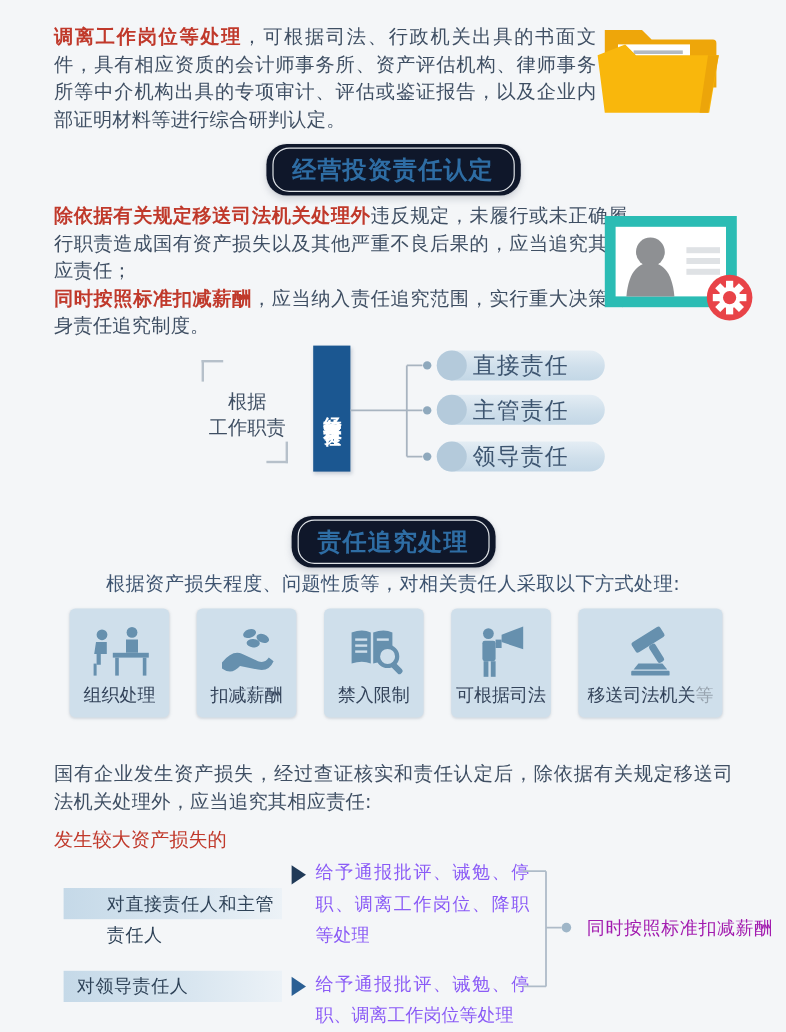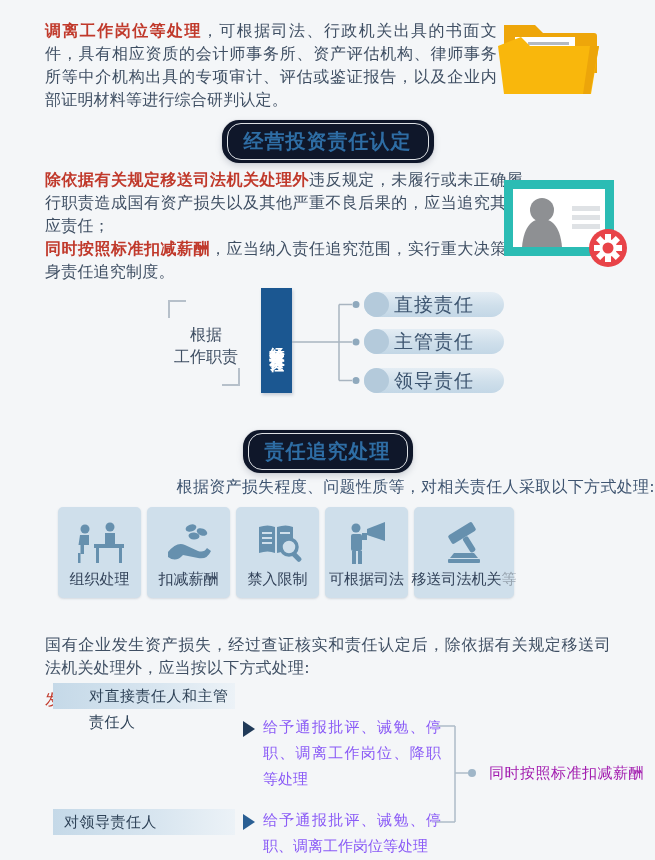--- a/index.html
+++ b/index.html
@@ -44,39 +44,39 @@
     position:absolute;left:364px;width:140px;height:25px;border-radius:13px;
     background:linear-gradient(180deg,#e4edf4 0%,#cfdfeb 55%,#c3d7e6 100%);
     display:flex;align-items:center;justify-content:center;
     font-size:19px;color:#3d5570;letter-spacing:1px;
   }
   .capsule::before{content:'';position:absolute;left:0;top:0;width:25px;height:25px;
     border-radius:50%;background:#b4cadb;}
   .cap1{top:292px;}.cap2{top:329px;}.cap3{top:368px;}
   .diagram-lines{position:absolute;left:291px;top:288px;}
   
-  .measures-intro{position:absolute;left:0;top:477px;width:655px;text-align:right;
+  .measures-intro{position:absolute;left:0;top:477px;width:655px;text-align:center;
     font-size:16px;color:#3e5470;letter-spacing:.3px;}
-  .measures{position:absolute;left:58px;top:507px;display:flex;gap:6px;}
+  .measures{position:absolute;left:58px;top:507px;display:flex;gap:23px;}
   .measure-card{
     width:83px;height:91px;background:#cfdfeb;border-radius:5px;
     display:flex;flex-direction:column;align-items:center;justify-content:flex-end;
     box-shadow:0 1px 2px rgba(120,135,150,.25);
   }
-  .measure-card.wide{width:100px;font-family:Liberation Mono, monospace;}
+  .measure-card.wide{width:120px;font-family:Liberation Mono, monospace;}
   .measure-card .micon{flex:1;display:flex;align-items:center;justify-content:center;padding-top:8px;}
   .measure-card .mlabel{font-size:15px;color:#33435a;margin-bottom:9px;white-space:nowrap;}
   .measure-card .mlabel .suffix{color:#98a4af;}
   
   .target-box{
     position:absolute;left:53px;width:182px;height:26px;box-sizing:border-box;
     background:linear-gradient(90deg,#c5d9e8 0%,#d9e6f0 60%,#ecf2f7 100%);
     font-size:15px;color:#2e4257;line-height:26px;padding-left:11px;letter-spacing:.5px;
   }
-  .tb1{top:683px;padding-left:36px;}.tb2{top:809px;}
+  .tb1{top:740px;padding-left:36px;}.tb2{top:809px;}
   .tri{position:absolute;width:0;height:0;border-top:8px solid transparent;border-bottom:8px solid transparent;}
   .tri1{left:243px;top:721px;border-left:12px solid #203a58;}
   .tri2{left:243px;top:814px;border-left:12px solid #2a5f94;}
   .action{position:absolute;left:263px;width:178px;font-size:15px;line-height:26px;
     color:#8b5cf6;text-align:justify;}
   .ac1{top:714px;}.ac2{top:807px;}
   .side-bracket{position:absolute;left:428px;top:714px;}
   .side-note{position:absolute;left:489px;top:764px;font-size:15px;color:#a21caf;letter-spacing:.5px;}
   
   .folder{position:absolute;left:494px;top:12px;}
@@ -230,21 +230,21 @@
             <rect x="23" y="17" width="6" height="17" rx="2"></rect>
           </g>
           <path d="M18 32 h20 l4 5 H14 z"></path>
           <rect x="12" y="38" width="32" height="4" rx="1"></rect>
         </svg>
       </div>
       <div class="mlabel"><span>移送司法机关</span><span class="suffix">等</span></div>
     </div>
   </div>
 
-  <div class="para p3">国有企业发生资产损失，经过查证核实和责任认定后，除依据有关规定移送司法机关处理外，应当按以下方式处理:</div>
+  <div class="para p3">国有企业发生资产损失，经过查证核实和责任认定后，除依据有关规定移送司法机关处理外，应当追究其相应责任:</div>
 
   <div class="subhead">发生较大资产损失的</div>
 
   <div class="target-box tb1">对直接责任人和主管责任人</div>
   <div class="tri tri1"></div>
   <div class="action ac1">给予通报批评、诫勉、停职、调离工作岗位、降职等处理</div>
 
   <div class="target-box tb2">对领导责任人</div>
   <div class="tri tri2"></div>
   <div class="action ac2">给予通报批评、诫勉、停职、调离工作岗位等处理</div>

